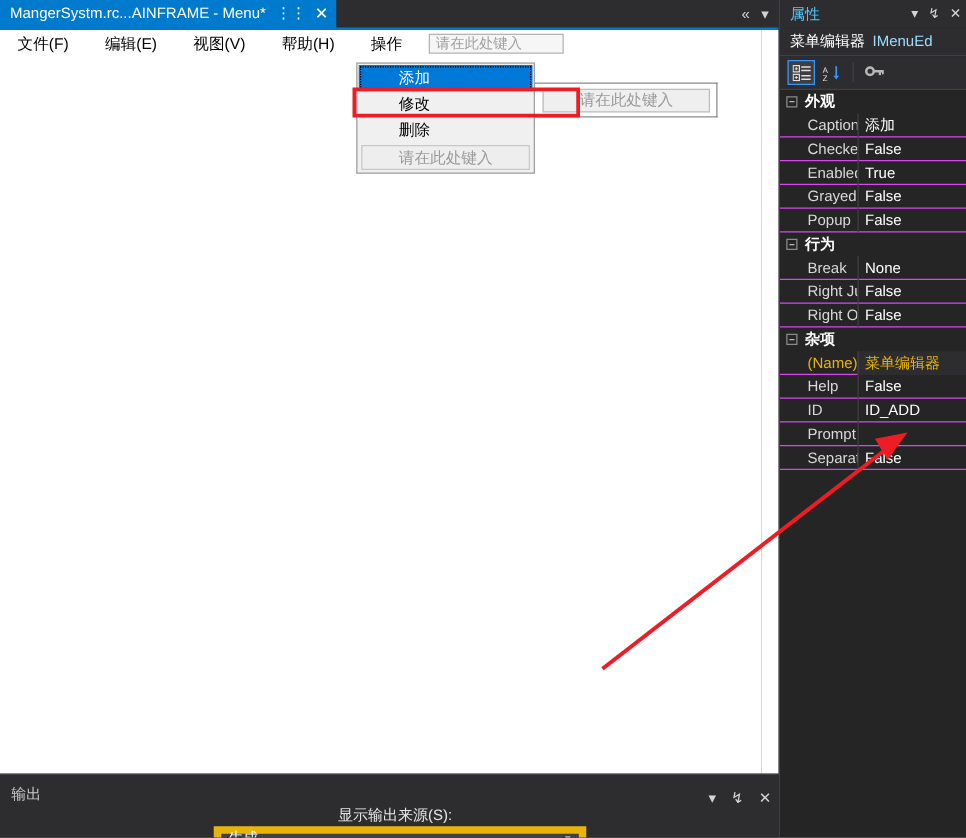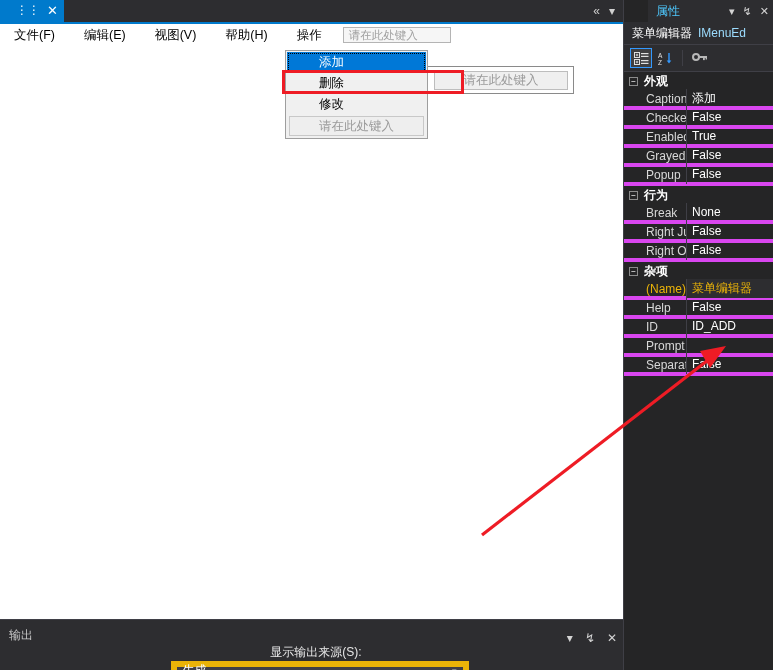--- a/index.html
+++ b/index.html
@@ -291,21 +291,20 @@
     background: #252526;
     border-left: 1px solid #3f3f46;
     box-sizing: border-box;
   }
   #props-header {
     height: 22px;
     display: flex;
     align-items: center;
     padding-left: 8px;
     background: #2d2d30;
-    margin-left: 24px;
   }
   #props-title { color: #4ec9ff; font-size: 12px; }
   #props-dots {
     flex: 1; height: 1px; margin: 0 6px; align-self: center;
     background-image: radial-gradient(#6d6d6d 0.7px, transparent 0.8px);
     background-size: 4px 4px;
   }
   .ph-btn { color: #d4d4d4; font-size: 11px; padding: 0 4px; line-height: 1; }
 
   #props-object {
@@ -360,21 +359,21 @@
     line-height: 8px;
     text-align: center;
     margin-right: 6px;
     box-sizing: border-box;
   }
   .row {
     height: 19px;
     display: flex;
     align-items: center;
     font-size: 12px;
-    border-bottom: 4px solid #d946ef;
+    border-bottom: 1px solid #d946ef;
     box-sizing: border-box;
   }
   .row .k {
     width: 62px;
     padding-left: 22px;
     color: #d8d8d8;
     box-sizing: border-box;
     white-space: nowrap;
     overflow: hidden;
   }
@@ -398,20 +397,21 @@
     left: 0; top: 0;
     width: 773px; height: 670px;
     pointer-events: none;
   }
 </style>
 </head>
 <body>
 
 <div id="tabstrip">
   <div class="tab active">
+    <span class="tab-title">MangerSystm.rc...AINFRAME - Menu*</span>
     <span class="tab-pin">⋮⋮</span>
     <span class="tab-close">✕</span>
   </div>
   <div id="tabstrip-overflow">
     <span class="chev">«</span>
     <span class="chev">▾</span>
   </div>
 </div>
 <div id="tabstrip-underline"></div>
 
@@ -423,22 +423,22 @@
     <div class="mb-item">视图(V)</div>
     <div class="mb-item">帮助(H)</div>
     <div class="mb-item">操作</div>
     <div class="mb-newbox">请在此处键入</div>
   </div>
 
   <div id="droparea-frame"></div>
 
   <div id="popup">
     <div class="pi selected">添加</div>
+    <div class="pi">修改</div>
     <div class="pi">删除</div>
-    <div class="pi">修改</div>
     <div class="pi placeholder">请在此处键入</div>
   </div>
 
   <div id="sibling-newbox">请在此处键入</div>
 
   <div id="red-rect"></div>
 </div>
 <div id="editor-scroll"></div>
 
 <div id="output">

